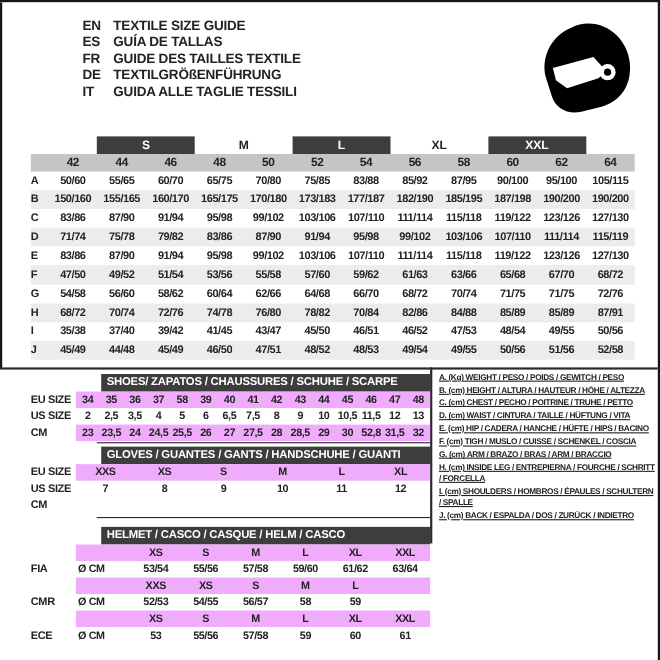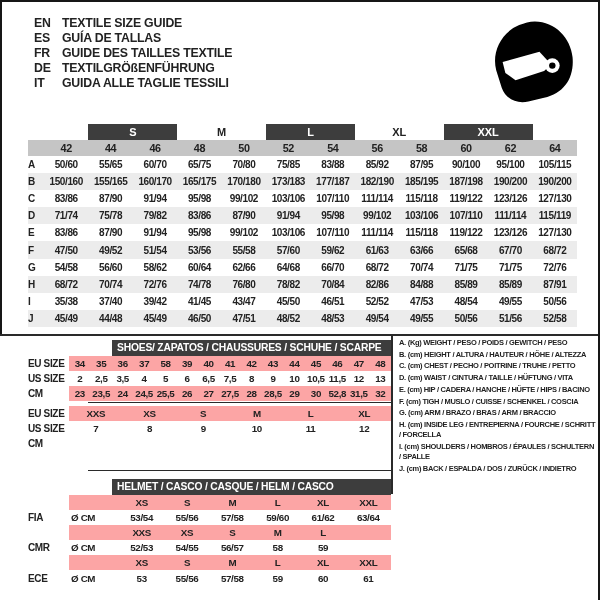--- a/index.html
+++ b/index.html
@@ -4,21 +4,21 @@
 <style>
   html,body{margin:0;padding:0;background:#fff;}
   .page{position:relative;width:600px;height:600px;background:#fff;overflow:hidden;
         font-family:"Liberation Sans","DejaVu Sans",sans-serif;color:#222;
         border-top:2px solid #161616;border-right:2px solid #161616;box-sizing:border-box;}
   #left-border{position:absolute;left:0;top:0;width:2px;height:333px;background:#161616;}
 
   
   #lang{position:absolute;left:34px;top:13px;}
   .lrow{display:flex;height:15.2px;align-items:center;font-weight:700;font-size:12.3px;letter-spacing:-0.2px;}
-  .lcode{width:28px;}
+  .lcode{width:28px;margin-left:41px;}
 
   
   #helmet-icon{position:absolute;left:487px;top:13px;width:92px;height:92px;}
 
   
   #main-table{position:absolute;left:28px;top:122px;width:549px;font-size:10px;font-weight:700;letter-spacing:-0.4px;}
   .bands{display:flex;margin-left:16px;height:16px;}
   .band{flex:1 1 0;display:flex;align-items:center;justify-content:center;font-size:11px;letter-spacing:0;}
   .band.dark{background:#3d3d3d;color:#fff;}
   .mrow{display:flex;height:17.1px;align-items:center;}
@@ -33,33 +33,33 @@
   #line-shoes{left:88px;top:400px;width:303px;height:1px;}
   #line-gloves{left:88px;top:468px;width:303px;height:1px;}
   .vline{position:absolute;width:2px;background:#2a2a2a;}
   #divider-legend{left:391px;top:332px;height:160px;}
 
   
   .section{position:absolute;left:28px;width:363px;font-size:9.8px;font-weight:700;letter-spacing:-0.35px;}
   #shoes{top:338px;}
   #gloves{top:404px;}
   #helmet-table{top:477px;}
-  .secbar{margin-left:84px;height:15.5px;background:#3d3d3d;color:#fff;display:flex;align-items:center;
+  .secbar{margin-left:64px;height:15.5px;background:#3d3d3d;color:#fff;display:flex;align-items:center;
           padding-left:5px;font-size:10.3px;letter-spacing:-0.2px;}
   .srow{display:flex;height:15.2px;align-items:stretch;}
   .slab{width:41px;display:flex;align-items:center;font-size:10px;}
   .sdata{flex:1;display:flex;}
-  .sdata.g{background:#fca5a5;}
+  .sdata.g{background:#f0abfc;}
   .sdata .c{flex:1 1 0;display:flex;align-items:center;justify-content:center;}
   .sdata .unit{width:48px;flex:0 0 48px;display:flex;align-items:center;padding-left:2px;}
 
   
   #legend{position:absolute;left:399px;top:336px;width:198px;font-size:7.5px;font-weight:700;
           letter-spacing:-0.3px;line-height:1.35;}
-  .litem{margin-bottom:1.6px;}
+  .litem{margin-bottom:1.6px;text-decoration:underline;}
 </style>
 </head>
 <body>
 
 <div class="page">
   <div id="left-border"></div>
 
   <div id="lang">
       <div class="lrow">
         <div class="lcode">EN</div>
@@ -237,21 +237,21 @@
       </div>
       <div class="mrow">
         <div class="lab">I</div>
         <div class="c">35/38</div>
         <div class="c">37/40</div>
         <div class="c">39/42</div>
         <div class="c">41/45</div>
         <div class="c">43/47</div>
         <div class="c">45/50</div>
         <div class="c">46/51</div>
-        <div class="c">52/52</div>
+        <div class="c">46/52</div>
         <div class="c">47/53</div>
         <div class="c">48/54</div>
         <div class="c">49/55</div>
         <div class="c">50/56</div>
       </div>
       <div class="mrow stripe">
         <div class="lab">J</div>
         <div class="c">45/49</div>
         <div class="c">44/48</div>
         <div class="c">45/49</div>
@@ -329,20 +329,21 @@
           <div class="c">30</div>
           <div class="c">52,8</div>
           <div class="c">31,5</div>
           <div class="c">32</div>
         </div>
       </div>
     </div>
   <div class="hline" id="line-shoes"></div>
 
   <div id="gloves" class="section">
+      <div class="secbar">GLOVES / GUANTES / GANTS / HANDSCHUHE / GUANTI</div>
       <div class="srow">
         <div class="slab">EU SIZE</div>
         <div class="sdata g">
           <div class="c">XXS</div>
           <div class="c">XS</div>
           <div class="c">S</div>
           <div class="c">M</div>
           <div class="c">L</div>
           <div class="c">XL</div>
         </div>

